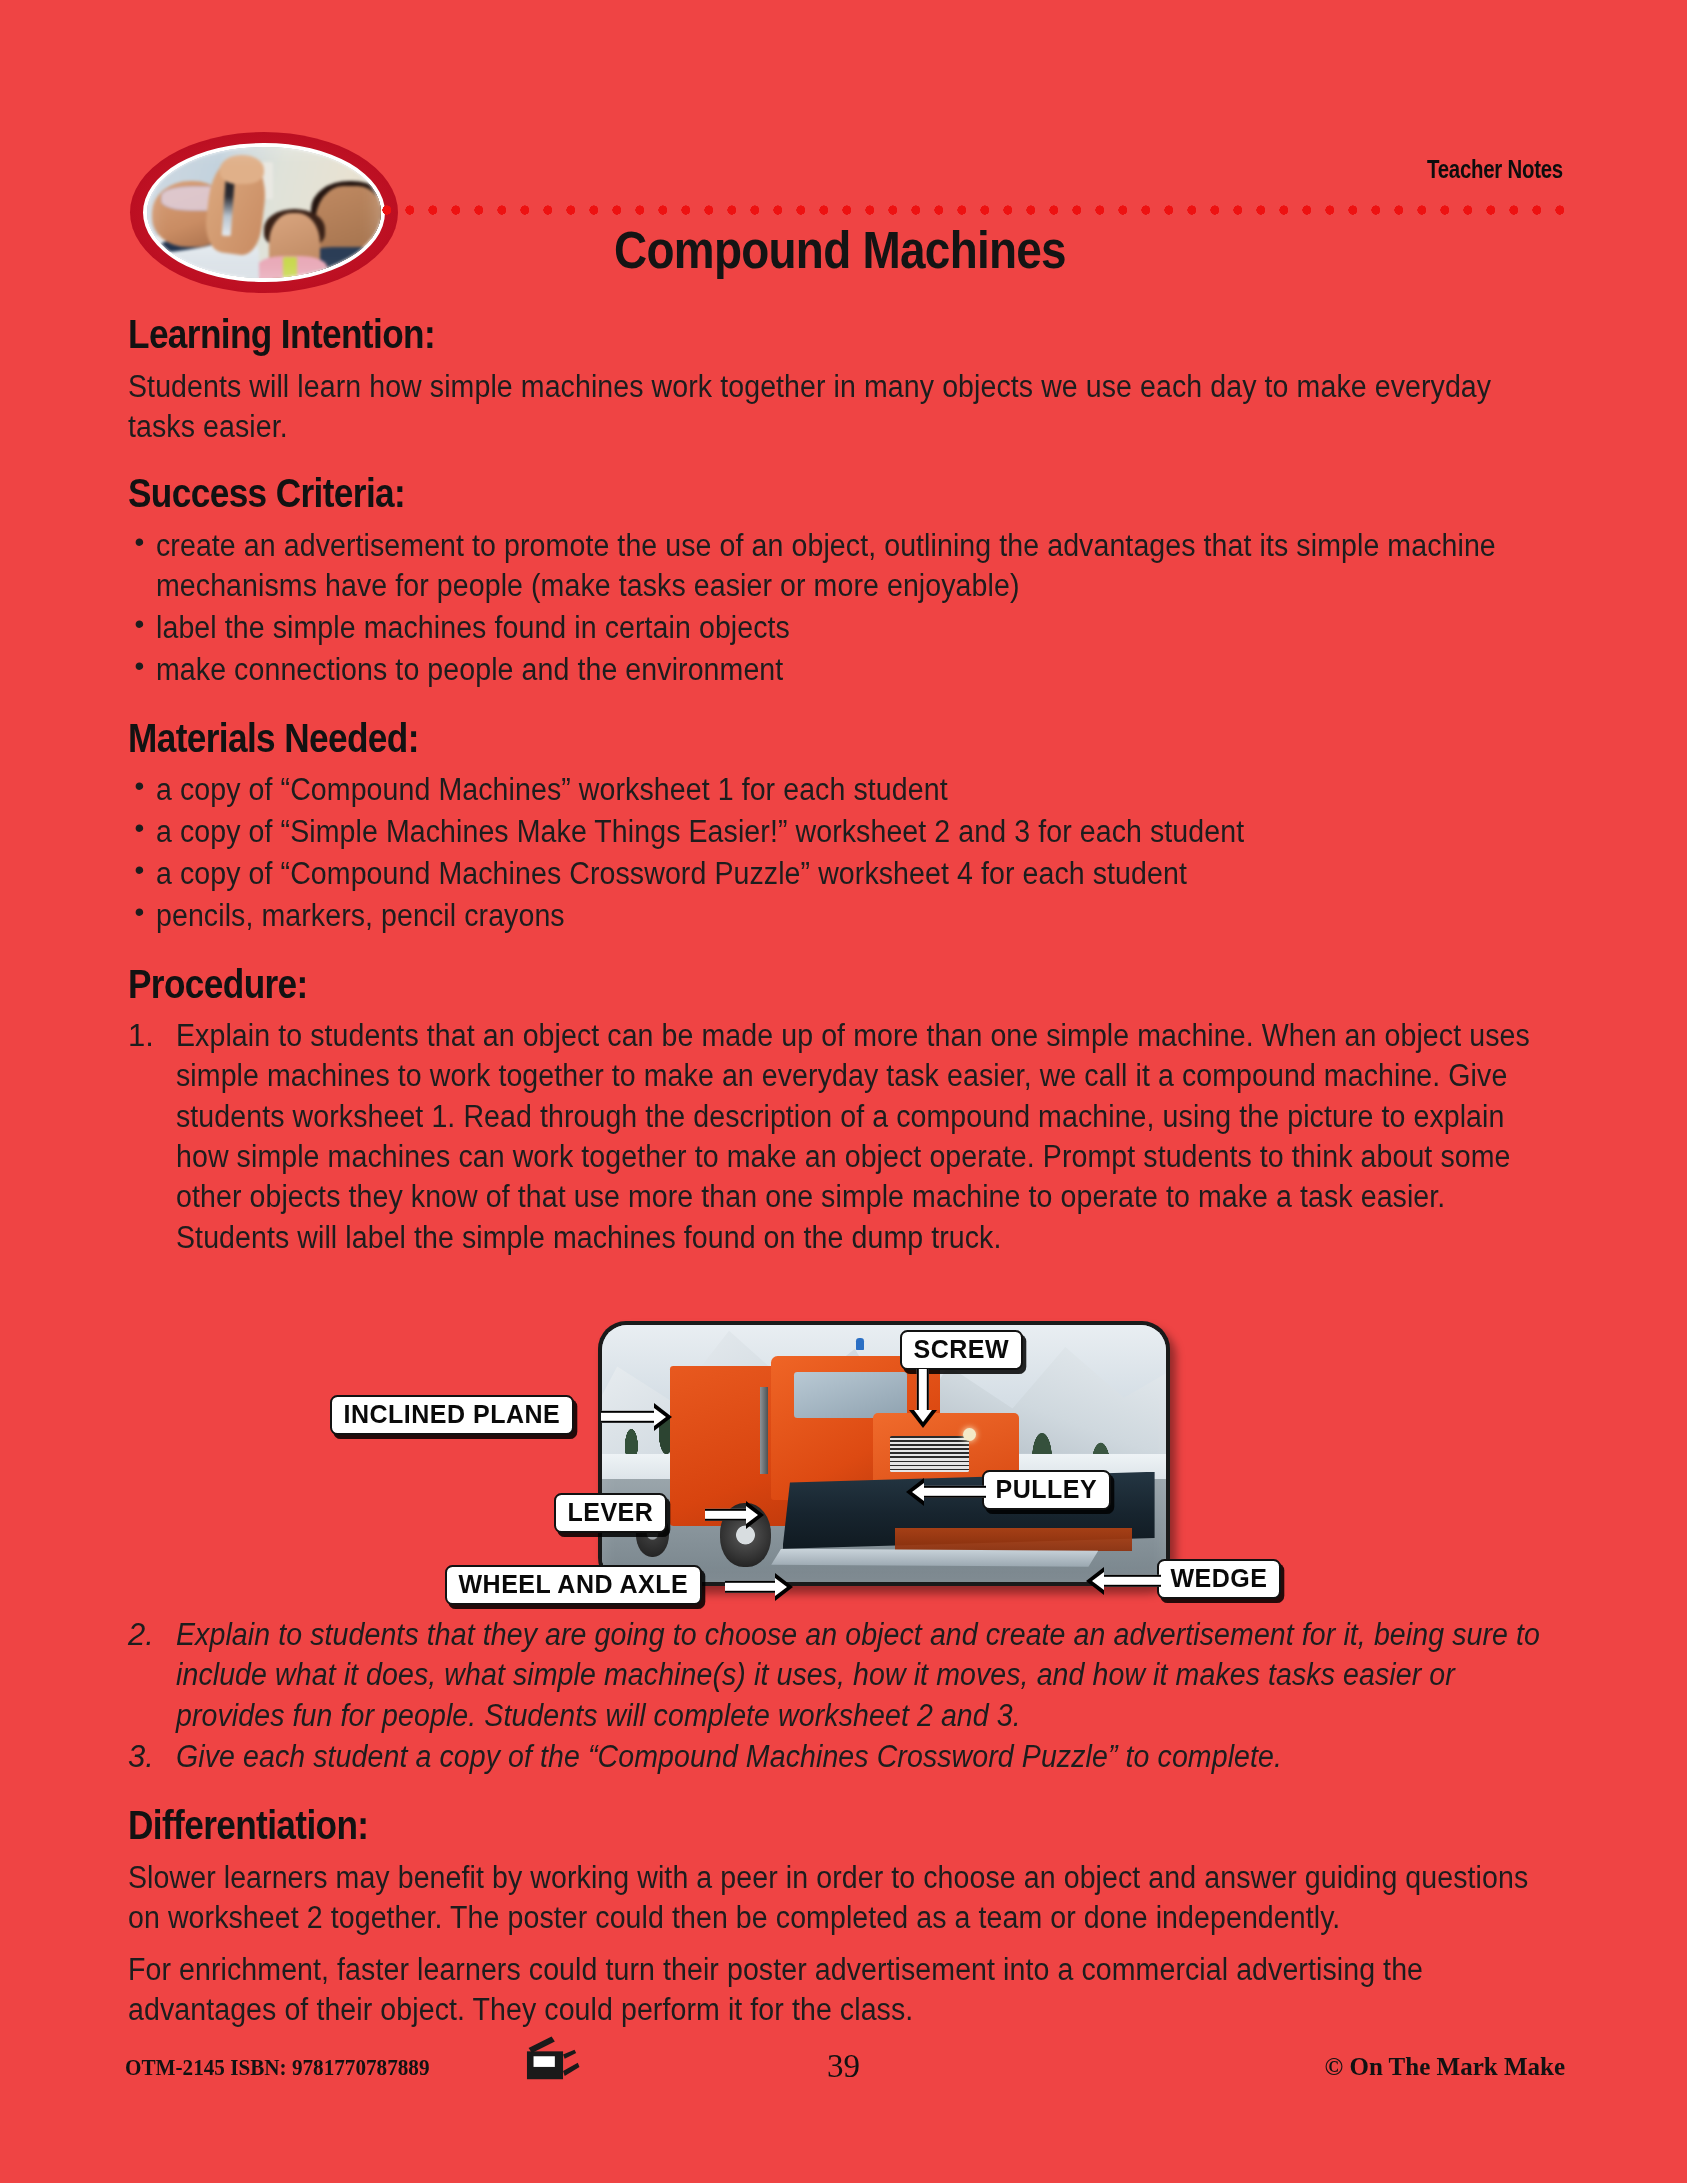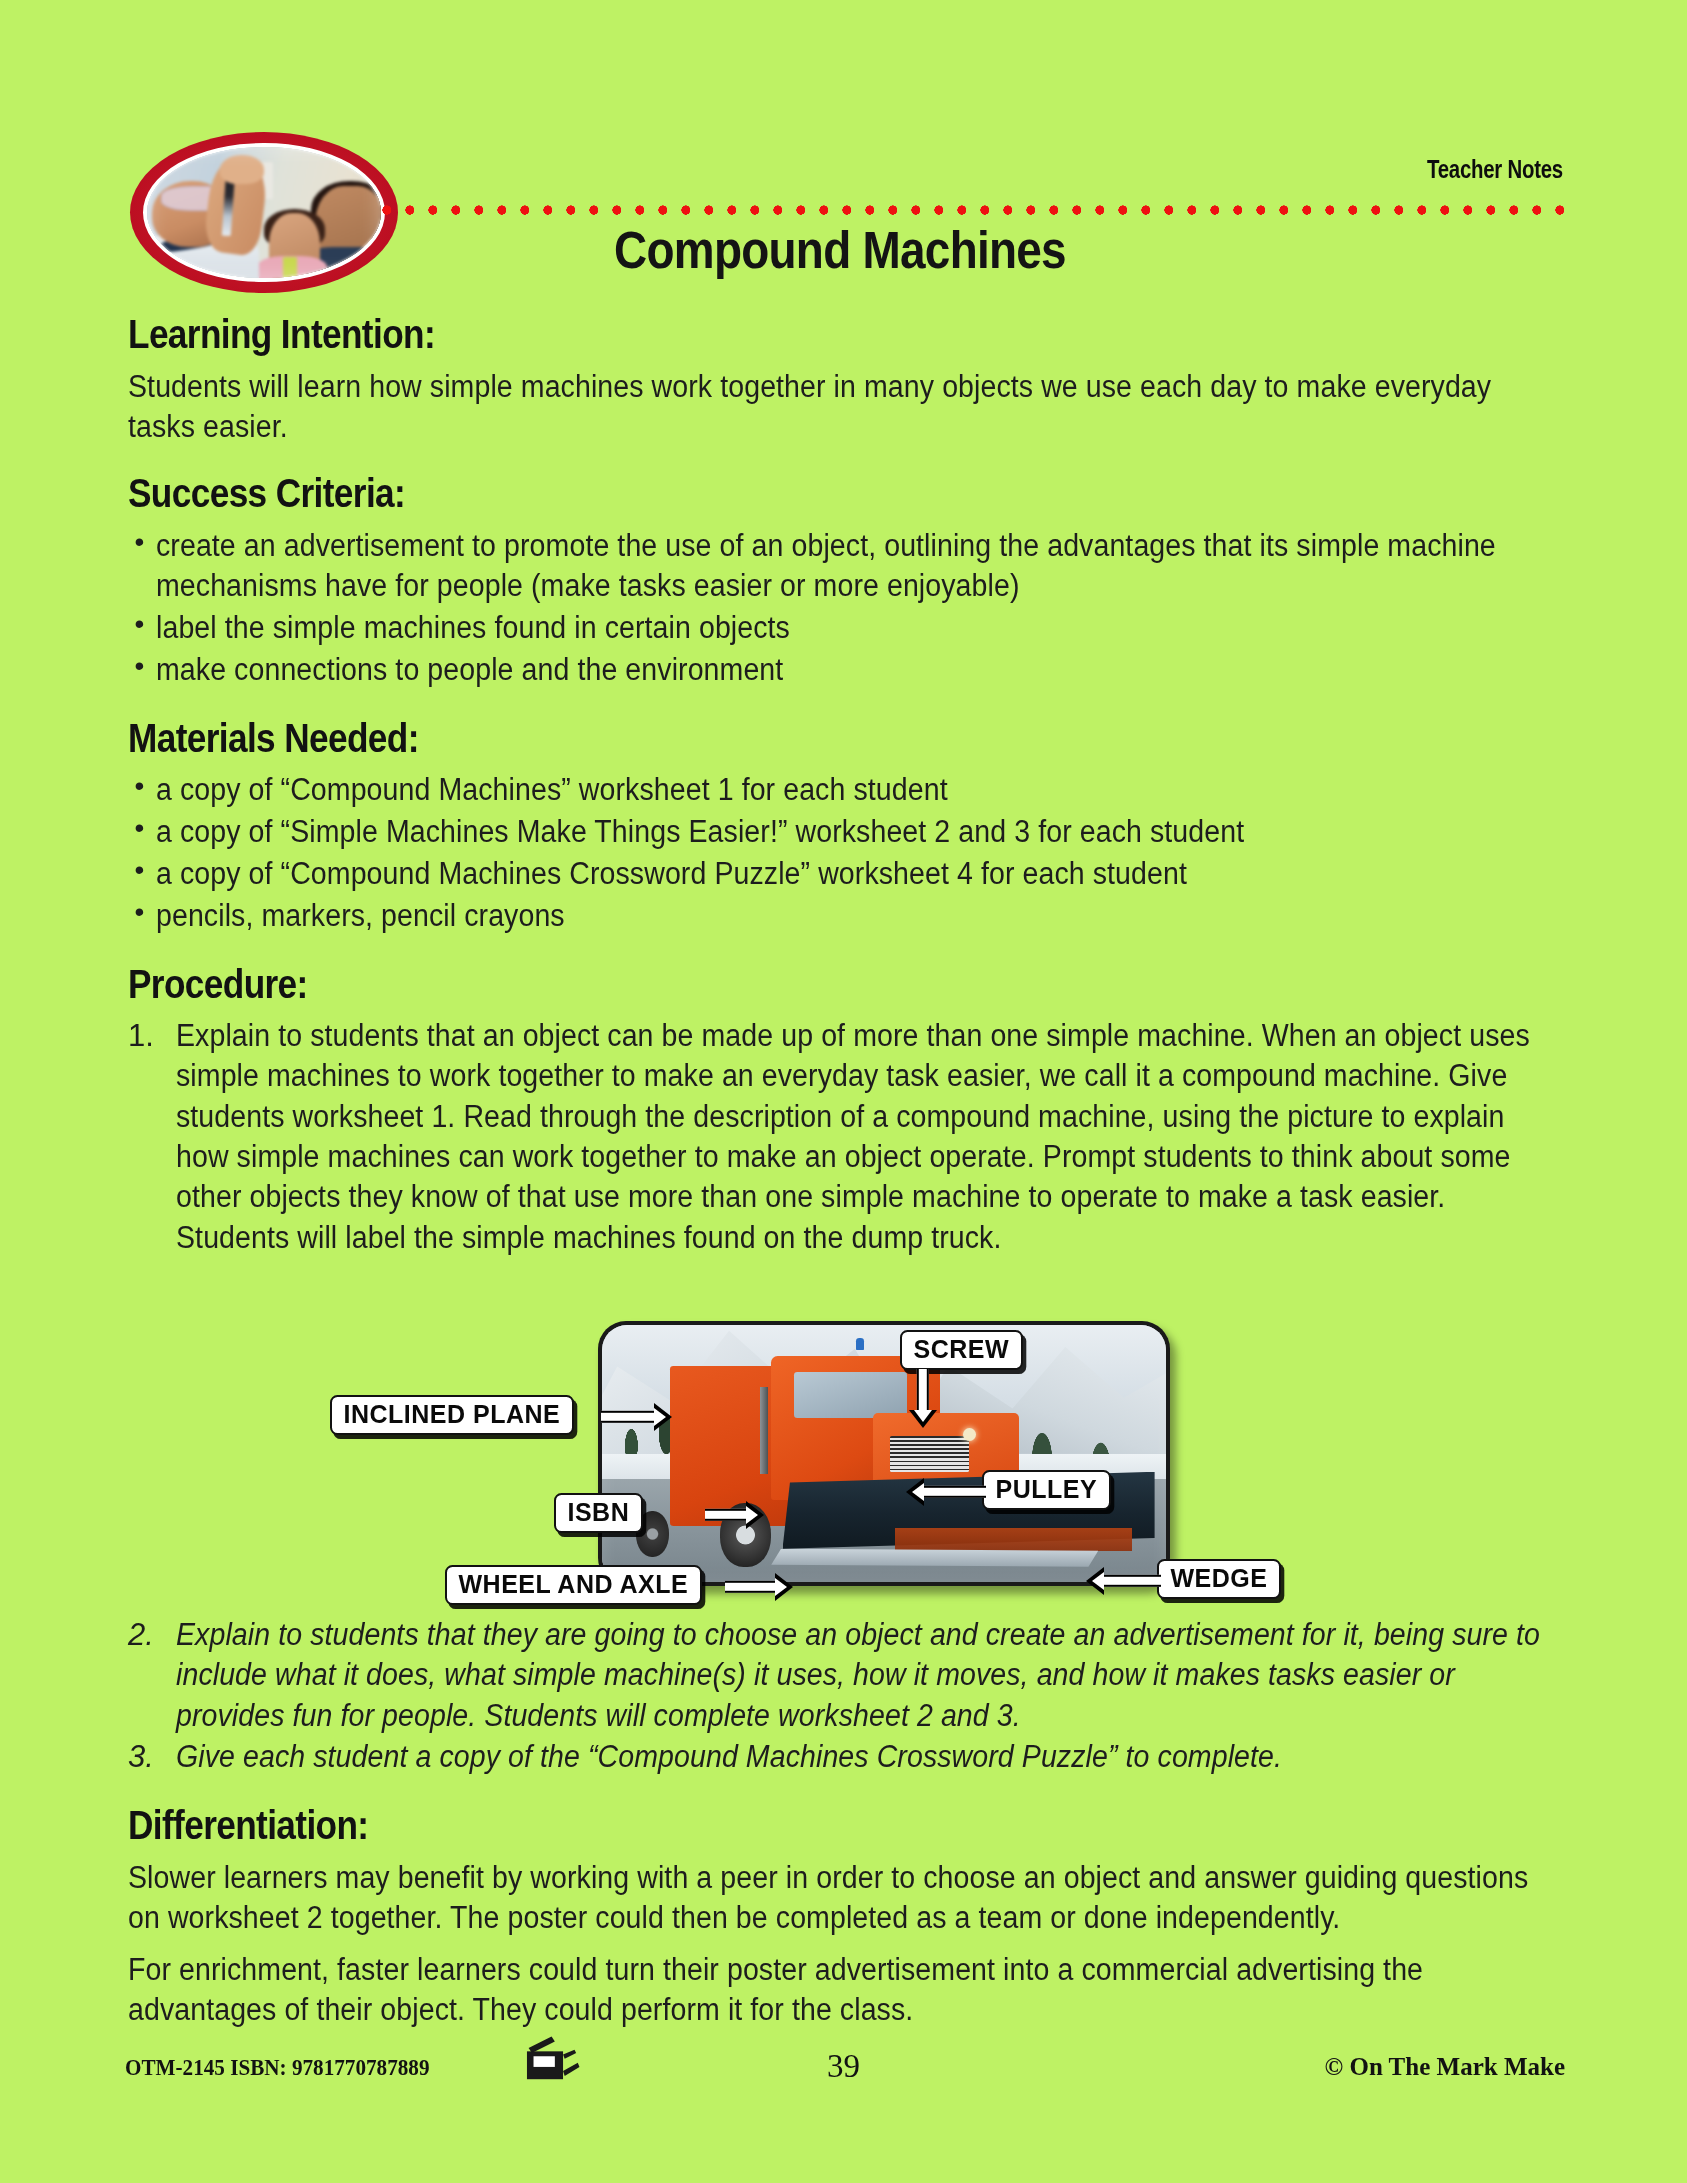--- a/index.html
+++ b/index.html
@@ -14,21 +14,21 @@
     font-family: "Liberation Sans", sans-serif;
     color: #1a1a1a;
     overflow: hidden;
   }
 
   .page {
     position: absolute;
     left: 0; top: 0;
     width: 1687px;
     height: 2183px;
-    background: #bef264;
+    background: #ef4444;
   }
 
   
   .header {
     position: absolute;
     left: 0; top: 0;
     width: 1687px;
     height: 305px;
   }
   .header-photo {
@@ -606,21 +606,21 @@
       <div class="shaft" style="width:54px;"></div>
       <div class="head"></div>
     </div>
 
     <div class="lbl" style="left:982px; top:152px;">PULLEY</div>
     <div class="arrow-h left" style="left:906px; top:157px; width:79px; height:33px;">
       <div class="shaft" style="left:16.5px; width:63px;"></div>
       <div class="head"></div>
     </div>
 
-    <div class="lbl" style="left:554px; top:175px;">ISBN</div>
+    <div class="lbl" style="left:554px; top:175px;">LEVER</div>
     <div class="arrow-h right" style="left:705px; top:180px; width:59px; height:33px;">
       <div class="shaft" style="width:43px;"></div>
       <div class="head"></div>
     </div>
 
     <div class="lbl" style="left:445px; top:247px;">WHEEL AND AXLE</div>
     <div class="arrow-h right" style="left:725px; top:252px; width:68px; height:33px;">
       <div class="shaft" style="width:51px;"></div>
       <div class="head"></div>
     </div>

